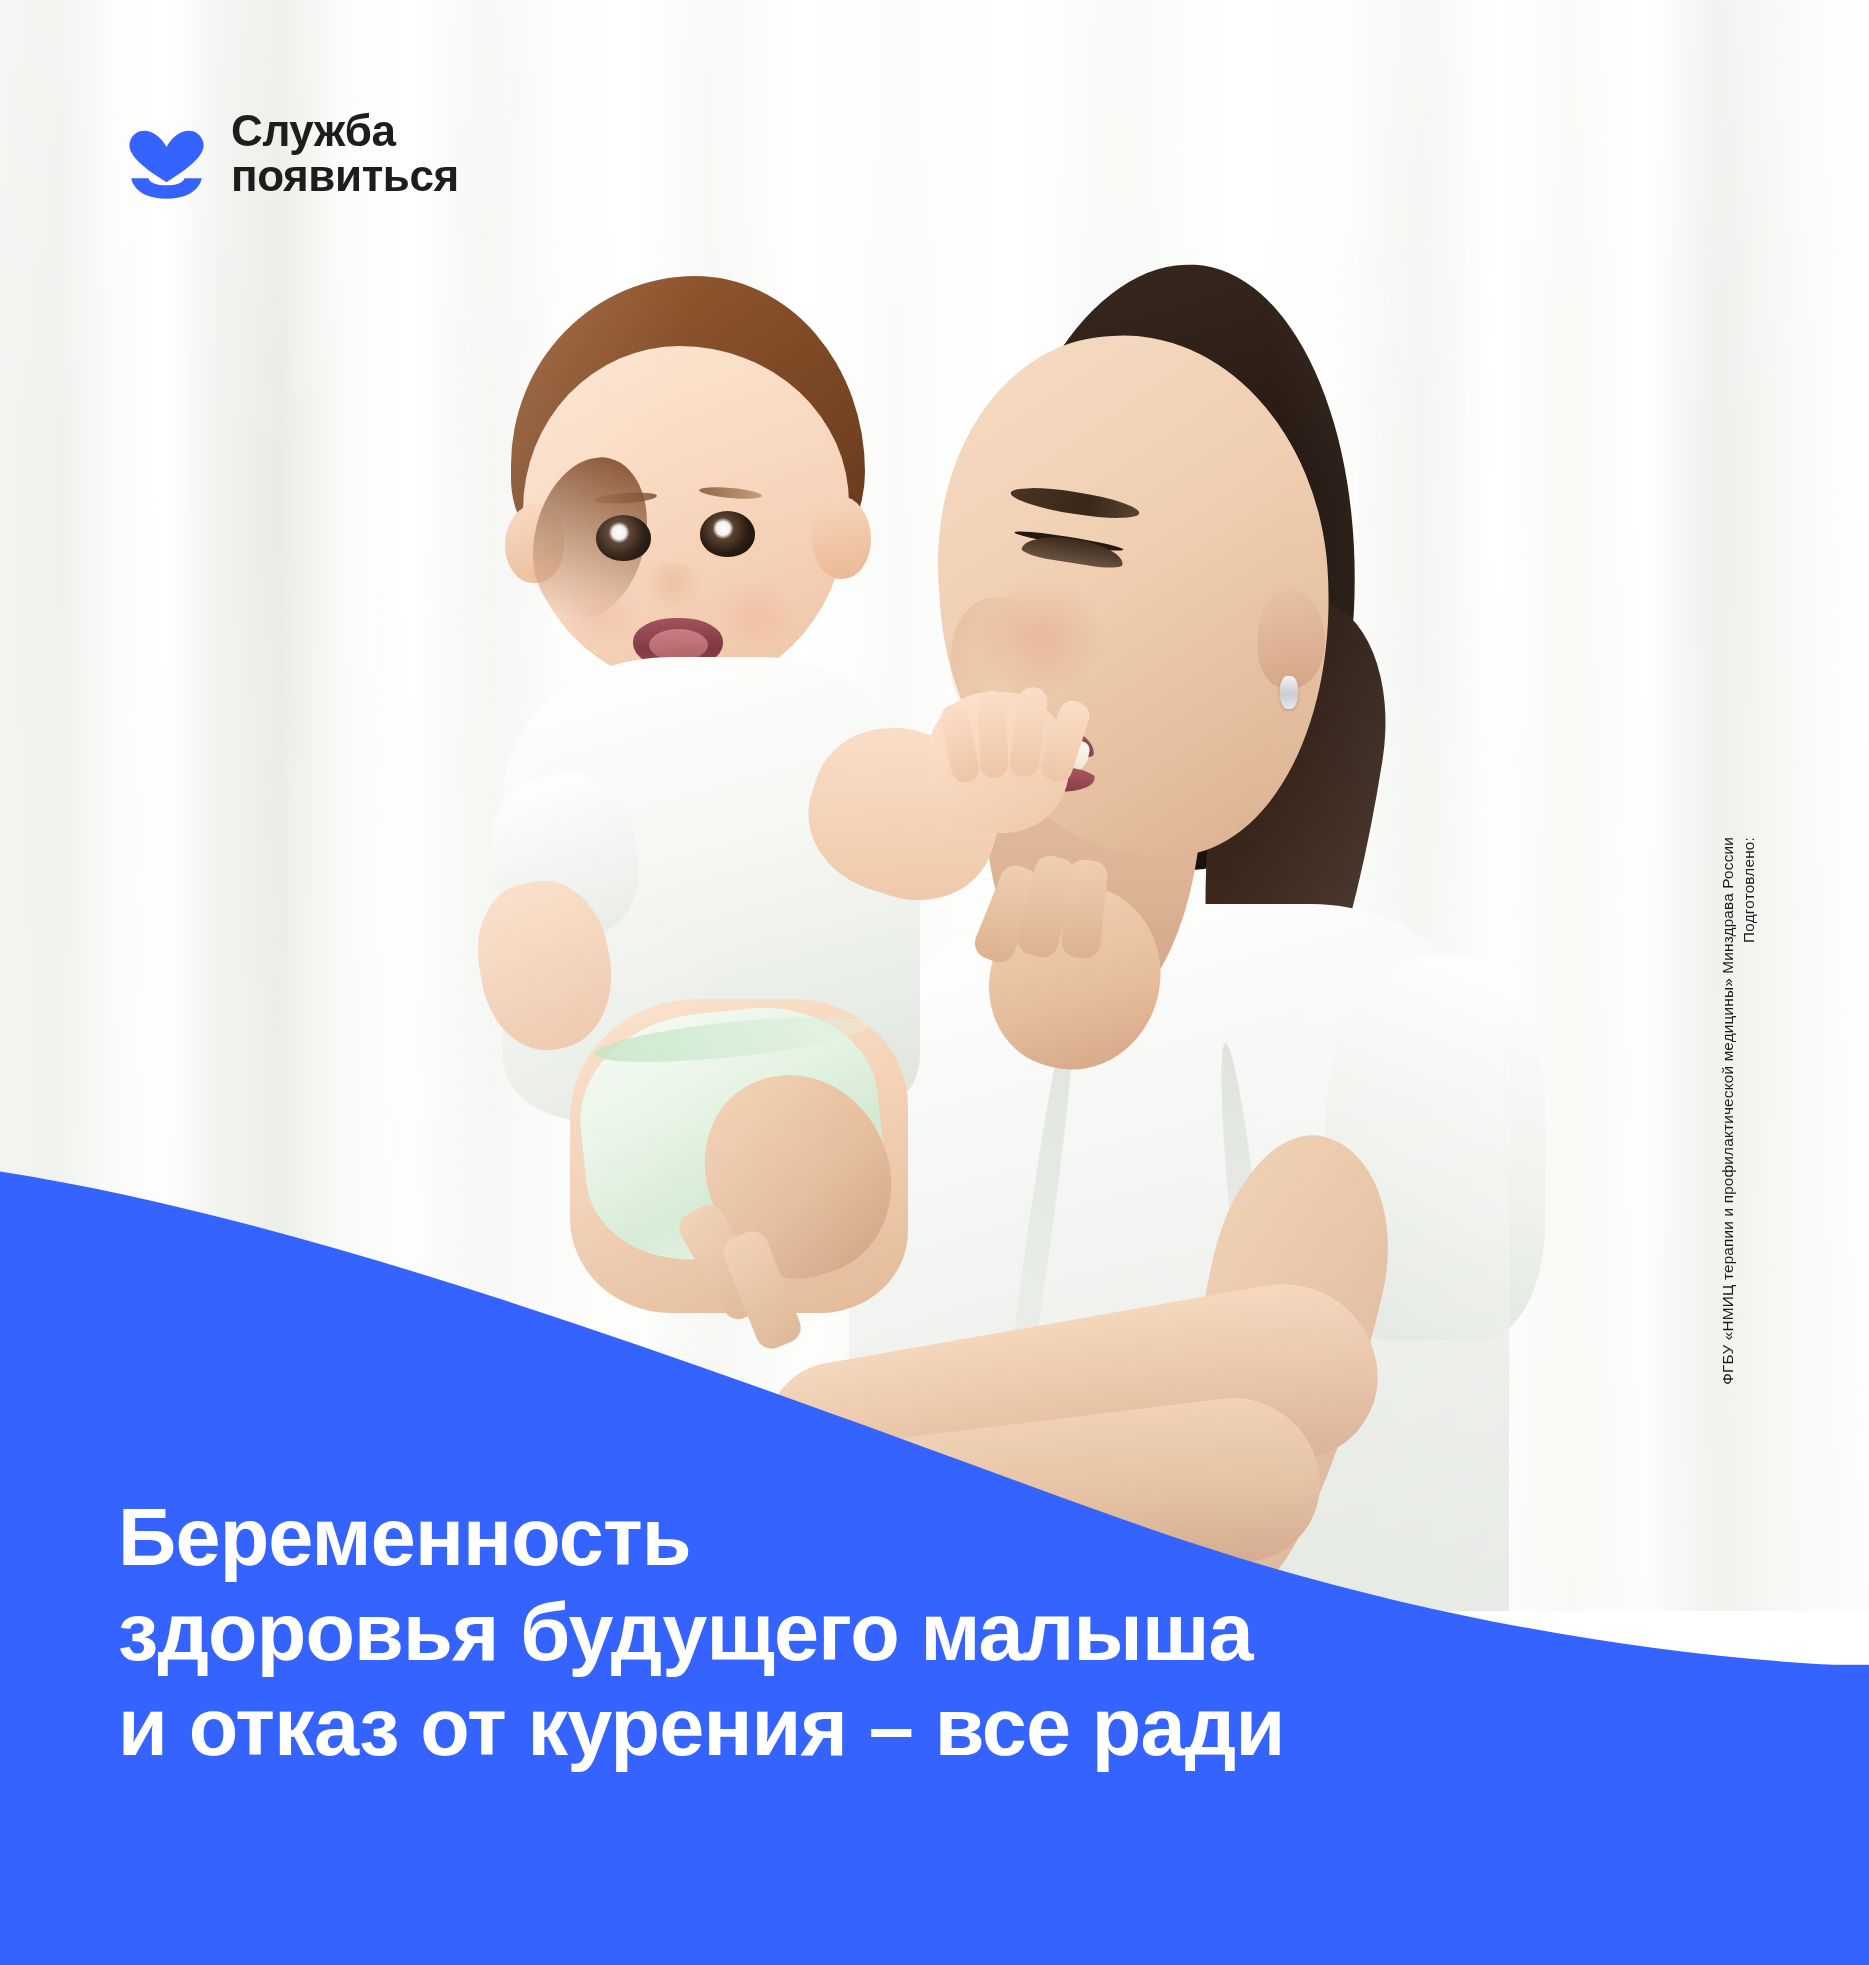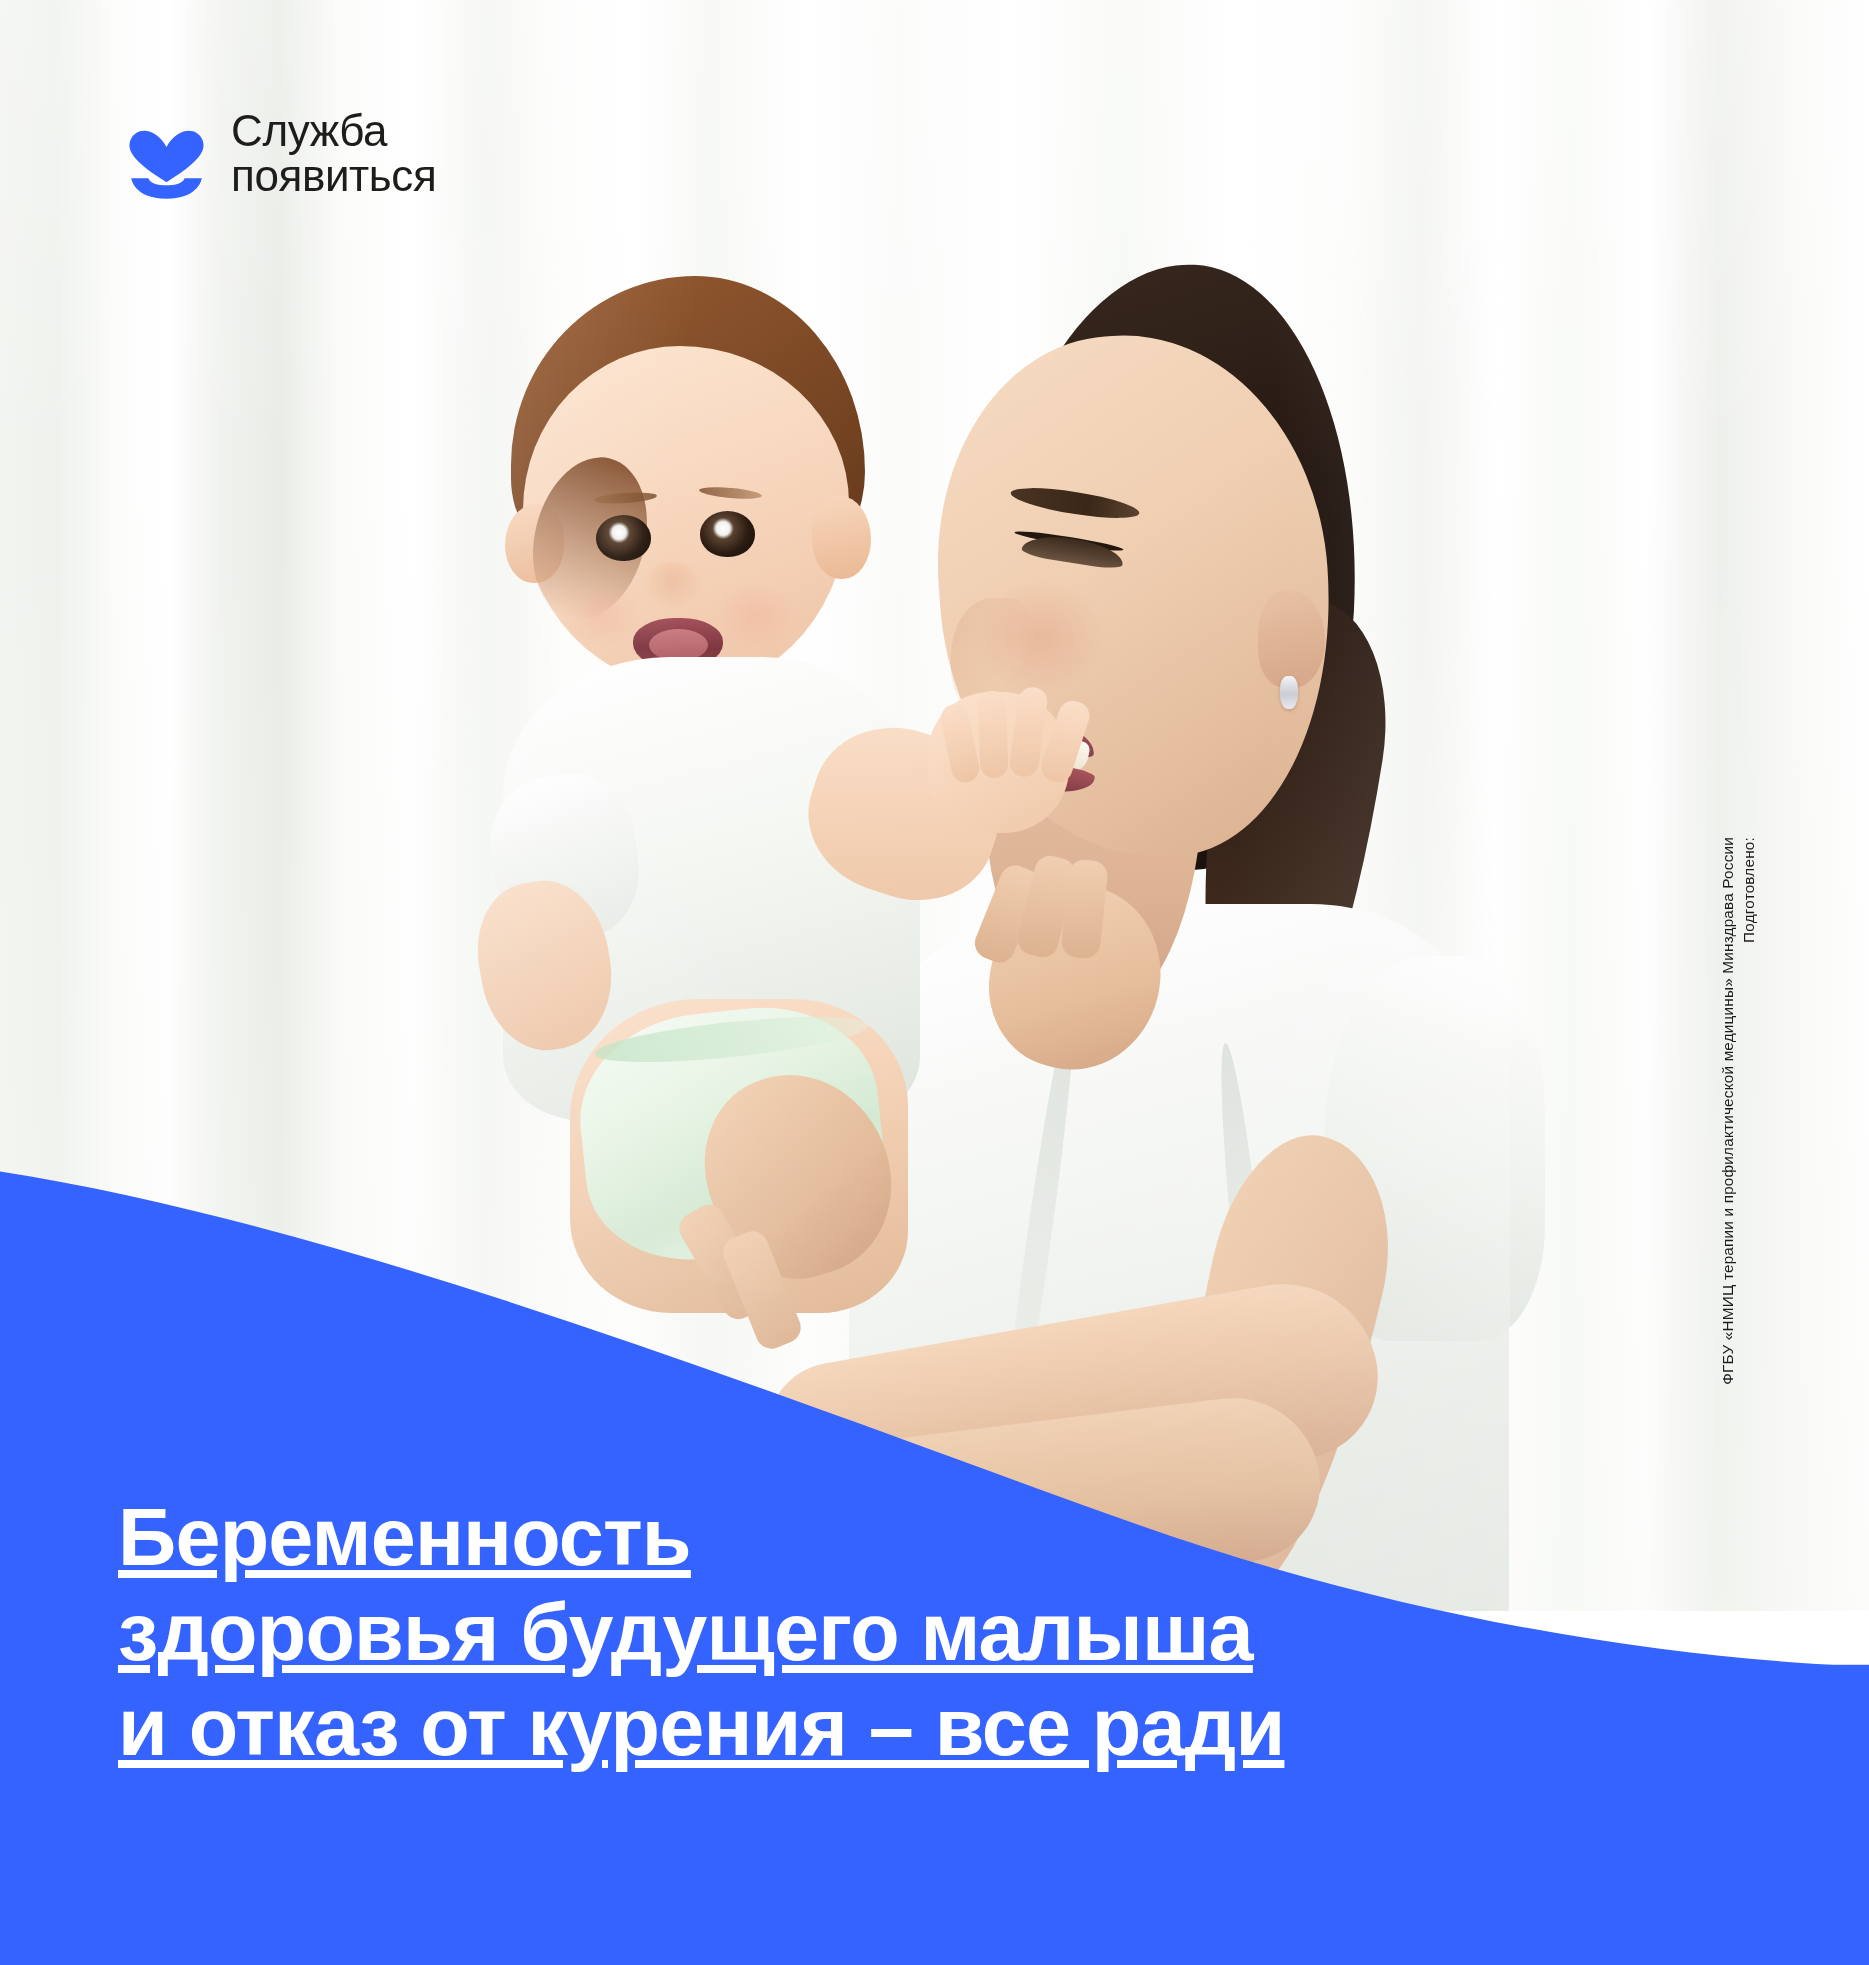--- a/index.html
+++ b/index.html
@@ -174,32 +174,32 @@
     background:radial-gradient(ellipse at 50% 20%,rgba(255,255,255,0) 40%,rgba(255,255,255,.28) 100%);}
   .figure{filter:blur(0.5px);}
 
   
   .wave{position:absolute;left:0;top:0;width:1869px;height:2631px;pointer-events:none;}
 
   
   .logo{position:absolute;left:125px;top:109px;display:flex;align-items:center;gap:23px;}
   .logo-mark{position:relative;width:83px;height:90px;flex:0 0 auto;}
   .logo-text{display:flex;flex-direction:column;line-height:1.02;
-    font-size:44px;font-weight:400;color:#1d1d1b;letter-spacing:-0.4px;}
+    font-size:44px;font-weight:700;color:#1d1d1b;letter-spacing:-0.4px;}
 
   
   .credit{position:absolute;left:1697px;top:837px;width:59px;height:692px;
     display:flex;flex-direction:row-reverse;align-items:flex-start;gap:5.5px;}
   .credit span{writing-mode:vertical-rl;transform:rotate(180deg);
     font-size:15.3px;color:#1b1b1b;letter-spacing:0.2px;white-space:nowrap;line-height:1;}
 
   
   .headline{position:absolute;left:118px;top:1490px;width:1572px;
     font-size:81px;font-weight:700;color:#ffffff;line-height:1.17;letter-spacing:-0.8px;}
-  .headline div{white-space:nowrap;text-decoration:underline;}
+  .headline div{white-space:nowrap;}
 
   .subhead{position:absolute;left:118px;top:1812px;width:1651px;
     font-size:61px;font-weight:700;color:#5ff3ff;line-height:1.2;letter-spacing:-0.4px;}
   .subhead div{white-space:nowrap;}
 </style>
 </head>
 <body>
 
 <div class="poster">
 

